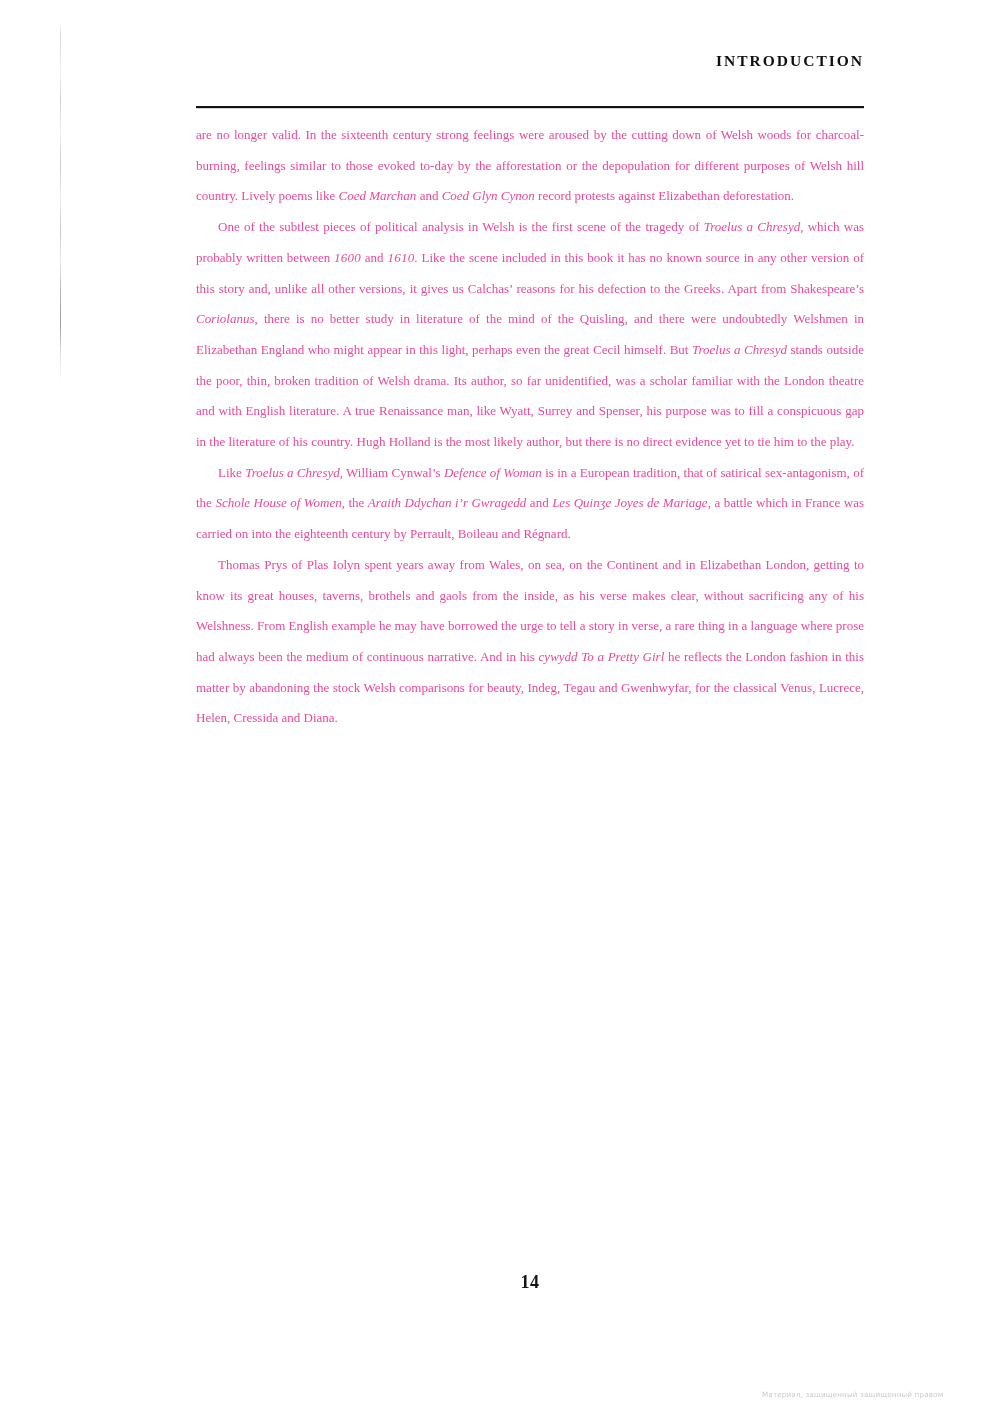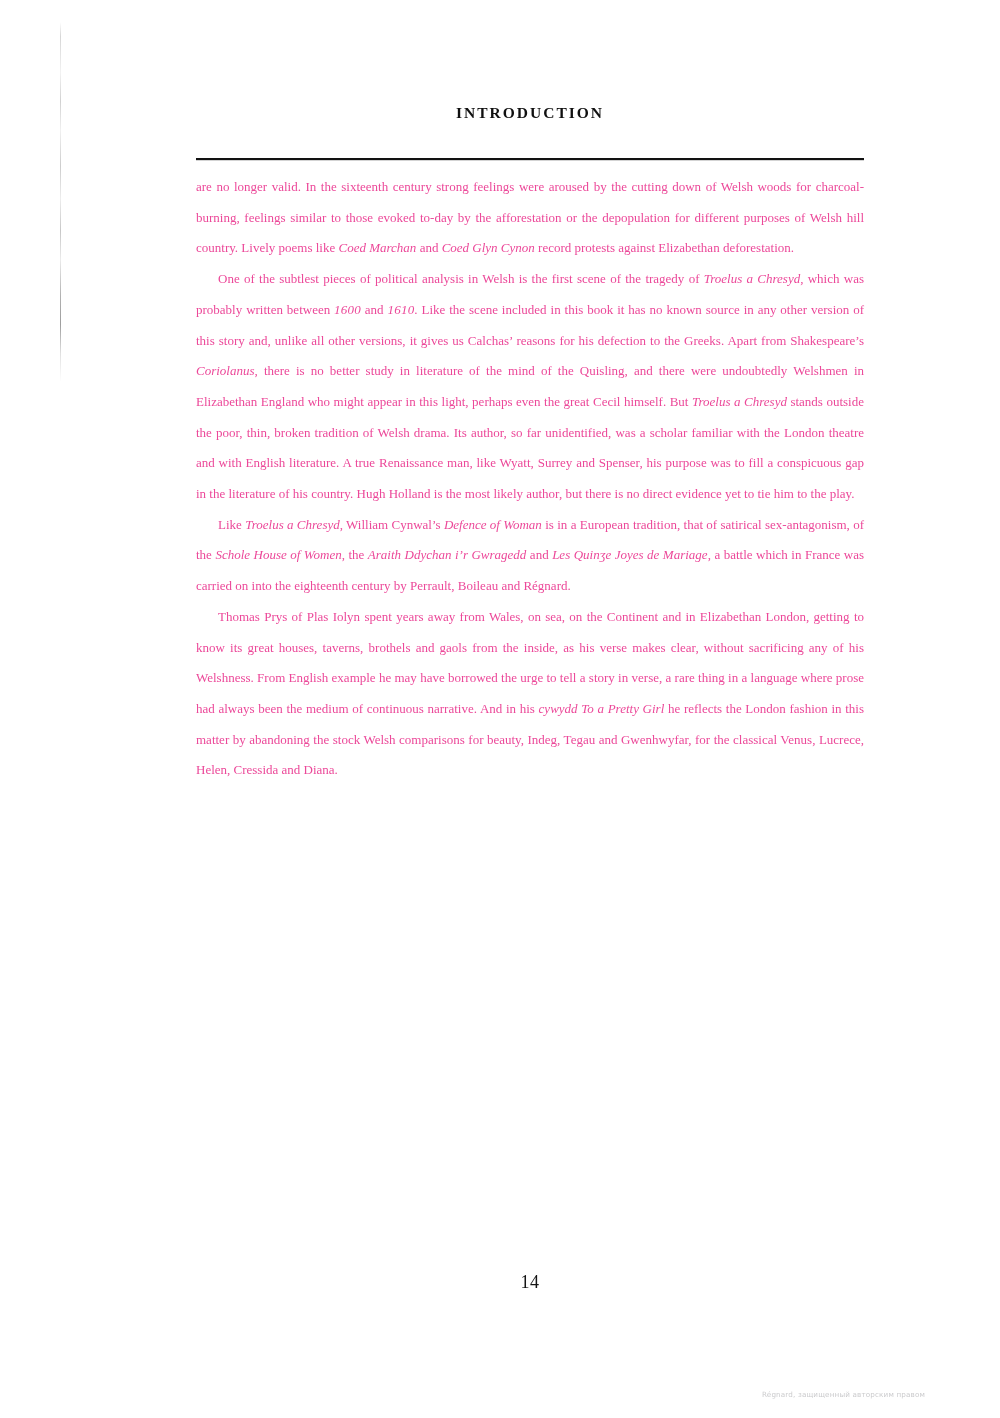--- a/index.html
+++ b/index.html
@@ -41,26 +41,26 @@
   }
 
   #page {
     position: absolute;
     left: 196px;
     top: 0;
     width: 668px;
   }
 
   #running-head {
-    text-align: center;
+    text-align: right;
     font-size: 15.5px;
     font-weight: bold;
     letter-spacing: 2.0px;
     margin: 0;
-    padding-top: 104px;
+    padding-top: 52px;
     color: #101010;
   }
 
   #head-rule {
     margin-top: 36px;
     height: 2px;
     width: 668px;
     background: #121212;
     box-shadow: 0 0.5px 0 rgba(0,0,0,0.35);
   }
@@ -93,21 +93,21 @@
     font-style: italic;
   }
 
   #folio {
     position: absolute;
     left: 0;
     top: 1272px;
     width: 668px;
     text-align: center;
     font-size: 18px;
-    font-weight: normal;
+    font-weight: bold;
     letter-spacing: 0.5px;
     color: #141414;
   }
 
   #watermark {
     position: absolute;
     left: 762px;
     top: 1390px;
     font-family: "DejaVu Sans", "Liberation Sans", sans-serif;
     font-size: 7.2px;
@@ -131,13 +131,13 @@
   <div id="body-text">
       <p class="no-indent"><span>are no longer valid. In the sixteenth century strong feelings were aroused by the cutting down of Welsh woods for charcoal-burning, feelings similar to those evoked to-day by the afforestation or the depopulation for different purposes of Welsh hill country. Lively poems like </span><i>Coed Marchan</i><span> and </span><i>Coed Glyn Cynon</i><span> record protests against Elizabethan deforestation.</span></p>
       <p><span>One of the subtlest pieces of political analysis in Welsh is the first scene of the tragedy of </span><i>Troelus a Chresyd</i><span>, which was probably written between </span><span class="oldstyle">1600</span><span> and </span><span class="oldstyle">1610</span><span>. Like the scene included in this book it has no known source in any other version of this story and, unlike all other versions, it gives us Calchas’ reasons for his defection to the Greeks. Apart from Shakespeare’s </span><i>Coriolanus</i><span>, there is no better study in literature of the mind of the Quisling, and there were undoubtedly Welshmen in Elizabethan England who might appear in this light, perhaps even the great Cecil himself. But </span><i>Troelus a Chresyd</i><span> stands outside the poor, thin, broken tradition of Welsh drama. Its author, so far unidentified, was a scholar familiar with the London theatre and with English literature. A true Renaissance man, like Wyatt, Surrey and Spenser, his purpose was to fill a conspicuous gap in the literature of his country. Hugh Holland is the most likely author, but there is no direct evidence yet to tie him to the play.</span></p>
       <p><span>Like </span><i>Troelus a Chresyd</i><span>, William Cynwal’s </span><i>Defence of Woman</i><span> is in a European tradition, that of satirical sex-antagonism, of the </span><i>Schole House of Women</i><span>, the </span><i>Araith Ddychan i’r Gwragedd</i><span> and </span><i>Les Quinʒe Joyes de Mariage</i><span>, a battle which in France was carried on into the eighteenth century by Perrault, Boileau and Régnard.</span></p>
       <p><span>Thomas Prys of Plas Iolyn spent years away from Wales, on sea, on the Continent and in Elizabethan London, getting to know its great houses, taverns, brothels and gaols from the inside, as his verse makes clear, without sacrificing any of his Welshness. From English example he may have borrowed the urge to tell a story in verse, a rare thing in a language where prose had always been the medium of continuous narrative. And in his </span><i>cywydd To a Pretty Girl</i><span> he reflects the London fashion in this matter by abandoning the stock Welsh comparisons for beauty, Indeg, Tegau and Gwenhwyfar, for the classical Venus, Lucrece, Helen, Cressida and Diana.</span></p>
     </div>
 
   <div id="folio">14</div>
 </div>
 
-<div id="watermark">Régnard, защищенный авторским правом</div>
+<div id="watermark">Материал, защищенный защищенный правом</div>
 
 </body></html>

